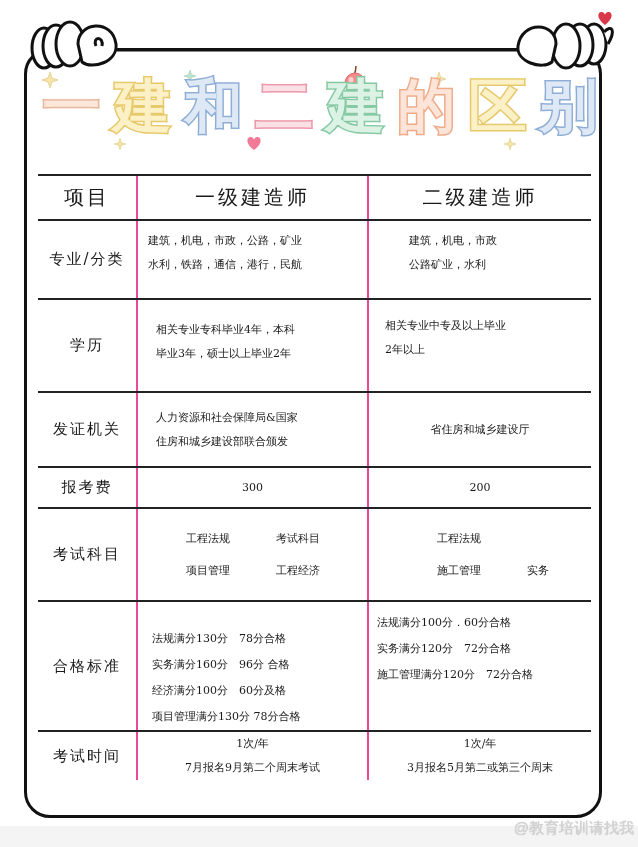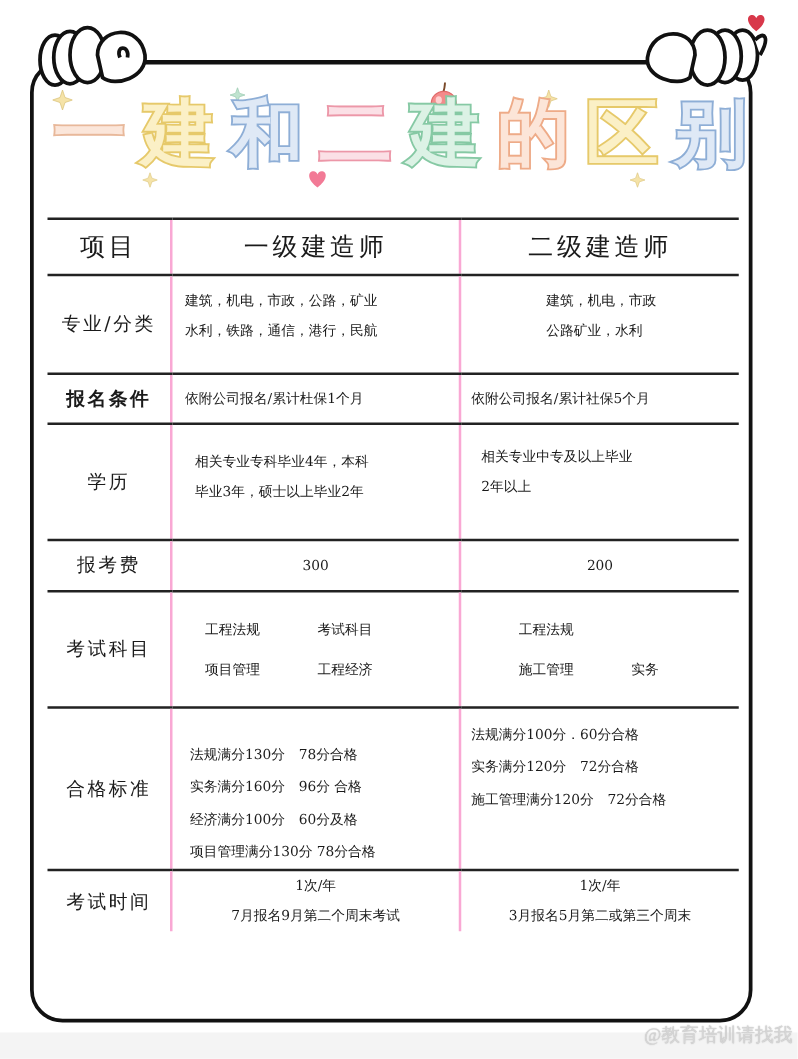--- a/index.html
+++ b/index.html
@@ -28,32 +28,32 @@
   }
   .deco { position:absolute; pointer-events:none; }
   table.cmp {
     position:absolute; left:38px; top:174px; width:553px;
     border-collapse:collapse; table-layout:fixed;
   }
   table.cmp td, table.cmp th {
     border-top:2px solid #222; border-bottom:2px solid #222;
     padding:0; vertical-align:middle; font-weight:normal;
   }
-  table.cmp td + td, table.cmp th + th { border-left:2px solid #f9a8d4; }
+  table.cmp td + td, table.cmp th + th { border-left:2px solid #ec4899; }
   col.c1 { width:99px; } col.c2 { width:231px; } col.c3 { width:223px; }
   .rowlabel { text-align:center; font-size:15px; letter-spacing:2px; font-family:"DejaVu Sans","Liberation Sans",sans-serif; }
   .hdr { font-size:20px; letter-spacing:3px; text-align:center; font-family:"DejaVu Sans","Liberation Sans",sans-serif; }
   .cell { font-size:11px; line-height:24px; }
   .cell .ln { display:block; white-space:nowrap; }
   .pad1 { padding-left:10px !important; }
   .center { text-align:center; }
-  .grid2 { display:grid; grid-template-columns:auto auto; column-gap:40px; row-gap:8px; justify-content:start; }
+  .grid2 { display:grid; grid-template-columns:auto auto; column-gap:40px; row-gap:8px; justify-content:start;margin-left:22px; }
   .watermark {
     position:absolute; right:4px; top:819px; font-size:15px; color:#d6d6d6;
-    font-family:Liberation Serif, serif;
+    font-family:Liberation Sans, sans-serif;
     text-shadow:0 0 1px #aaa;
   }
 </style>
 </head>
 <body>
 
 <div class="bottom-strip"></div>
 
 <div class="frame"></div>
 
@@ -131,48 +131,49 @@
     <th class="hdr">一级建造师</th>
     <th class="hdr">二级建造师</th>
   </tr>
 
   <tr style="height:79px">
     <td class="rowlabel">专业/分类</td>
     <td class="cell pad1" style="vertical-align:top;padding-top:8px">
       <span class="ln">建筑，机电，市政，公路，矿业</span>
       <span class="ln">水利，铁路，通信，港行，民航</span>
     </td>
-    <td class="cell" style="vertical-align:top;padding-top:8px;padding-left:68px">
+    <td class="cell" style="vertical-align:top;padding-top:8px;padding-left:40px">
       <span class="ln">建筑，机电，市政</span>
       <span class="ln">公路矿业，水利</span>
     </td>
   </tr>
 
-  <tr style="height:40px">
-    <td class="rowlabel" style="font-weight:bold">报名条件</td>
-    <td class="cell pad1">
-      <span class="ln">依附公司报名/累计杜保1个月</span>
-    </td>
-    <td class="cell" style="padding-left:8px">
-      <span class="ln">依附公司报名/累计社保5个月</span>
-    </td>
-  </tr>
 
   <tr style="height:93px">
     <td class="rowlabel">学历</td>
     <td class="cell" style="padding-left:18px;padding-bottom:8px">
       <span class="ln">相关专业专科毕业4年，本科</span>
       <span class="ln">毕业3年，硕士以上毕业2年</span>
     </td>
     <td class="cell" style="padding-left:16px;padding-bottom:15px">
       <span class="ln">相关专业中专及以上毕业</span>
       <span class="ln">2年以上</span>
     </td>
   </tr>
 
+  <tr style="height:75px">
+    <td class="rowlabel">发证机关</td>
+    <td class="cell" style="padding-left:18px">
+      <span class="ln">人力资源和社会保障局&amp;国家</span>
+      <span class="ln">住房和城乡建设部联合颁发</span>
+    </td>
+    <td class="cell center">
+      <span class="ln">省住房和城乡建设厅</span>
+    </td>
+  </tr>
 
   <tr style="height:41px">
     <td class="rowlabel" style="font-weight:normal">报考费</td>
     <td class="cell center">
       <span class="ln">300</span>
     </td>
     <td class="cell center">
       <span class="ln">200</span>
     </td>
   </tr>

